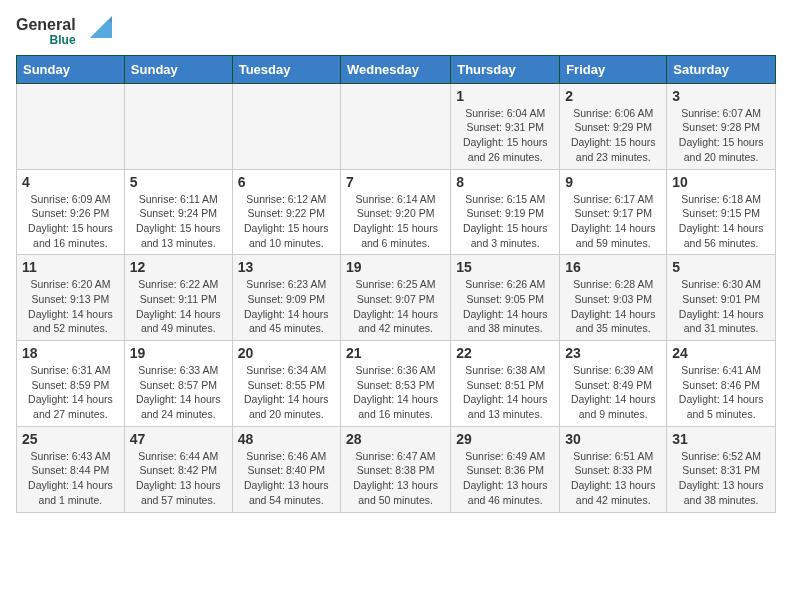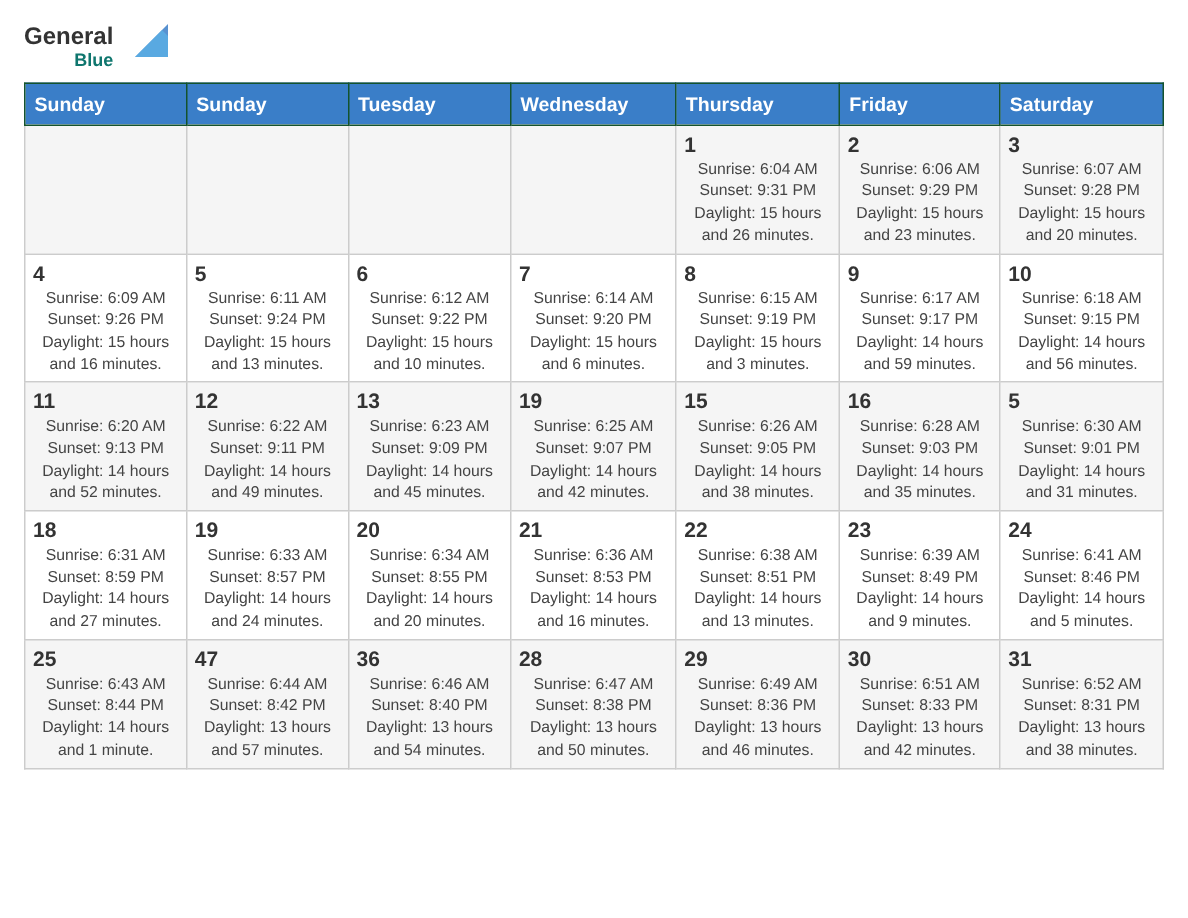--- a/index.html
+++ b/index.html
@@ -227,21 +227,21 @@
       <tr>
         <td>
           <span class="day-num">25</span>
           <div class="day-info">Sunrise: 6:43 AM<br>Sunset: 8:44 PM<br>Daylight: 14 hours and 1 minute.</div>
         </td>
         <td>
           <span class="day-num">47</span>
           <div class="day-info">Sunrise: 6:44 AM<br>Sunset: 8:42 PM<br>Daylight: 13 hours and 57 minutes.</div>
         </td>
         <td>
-          <span class="day-num">36</span>
+          <span class="day-num">48</span>
           <div class="day-info">Sunrise: 6:46 AM<br>Sunset: 8:40 PM<br>Daylight: 13 hours and 54 minutes.</div>
         </td>
         <td>
           <span class="day-num">28</span>
           <div class="day-info">Sunrise: 6:47 AM<br>Sunset: 8:38 PM<br>Daylight: 13 hours and 50 minutes.</div>
         </td>
         <td>
           <span class="day-num">29</span>
           <div class="day-info">Sunrise: 6:49 AM<br>Sunset: 8:36 PM<br>Daylight: 13 hours and 46 minutes.</div>
         </td>

